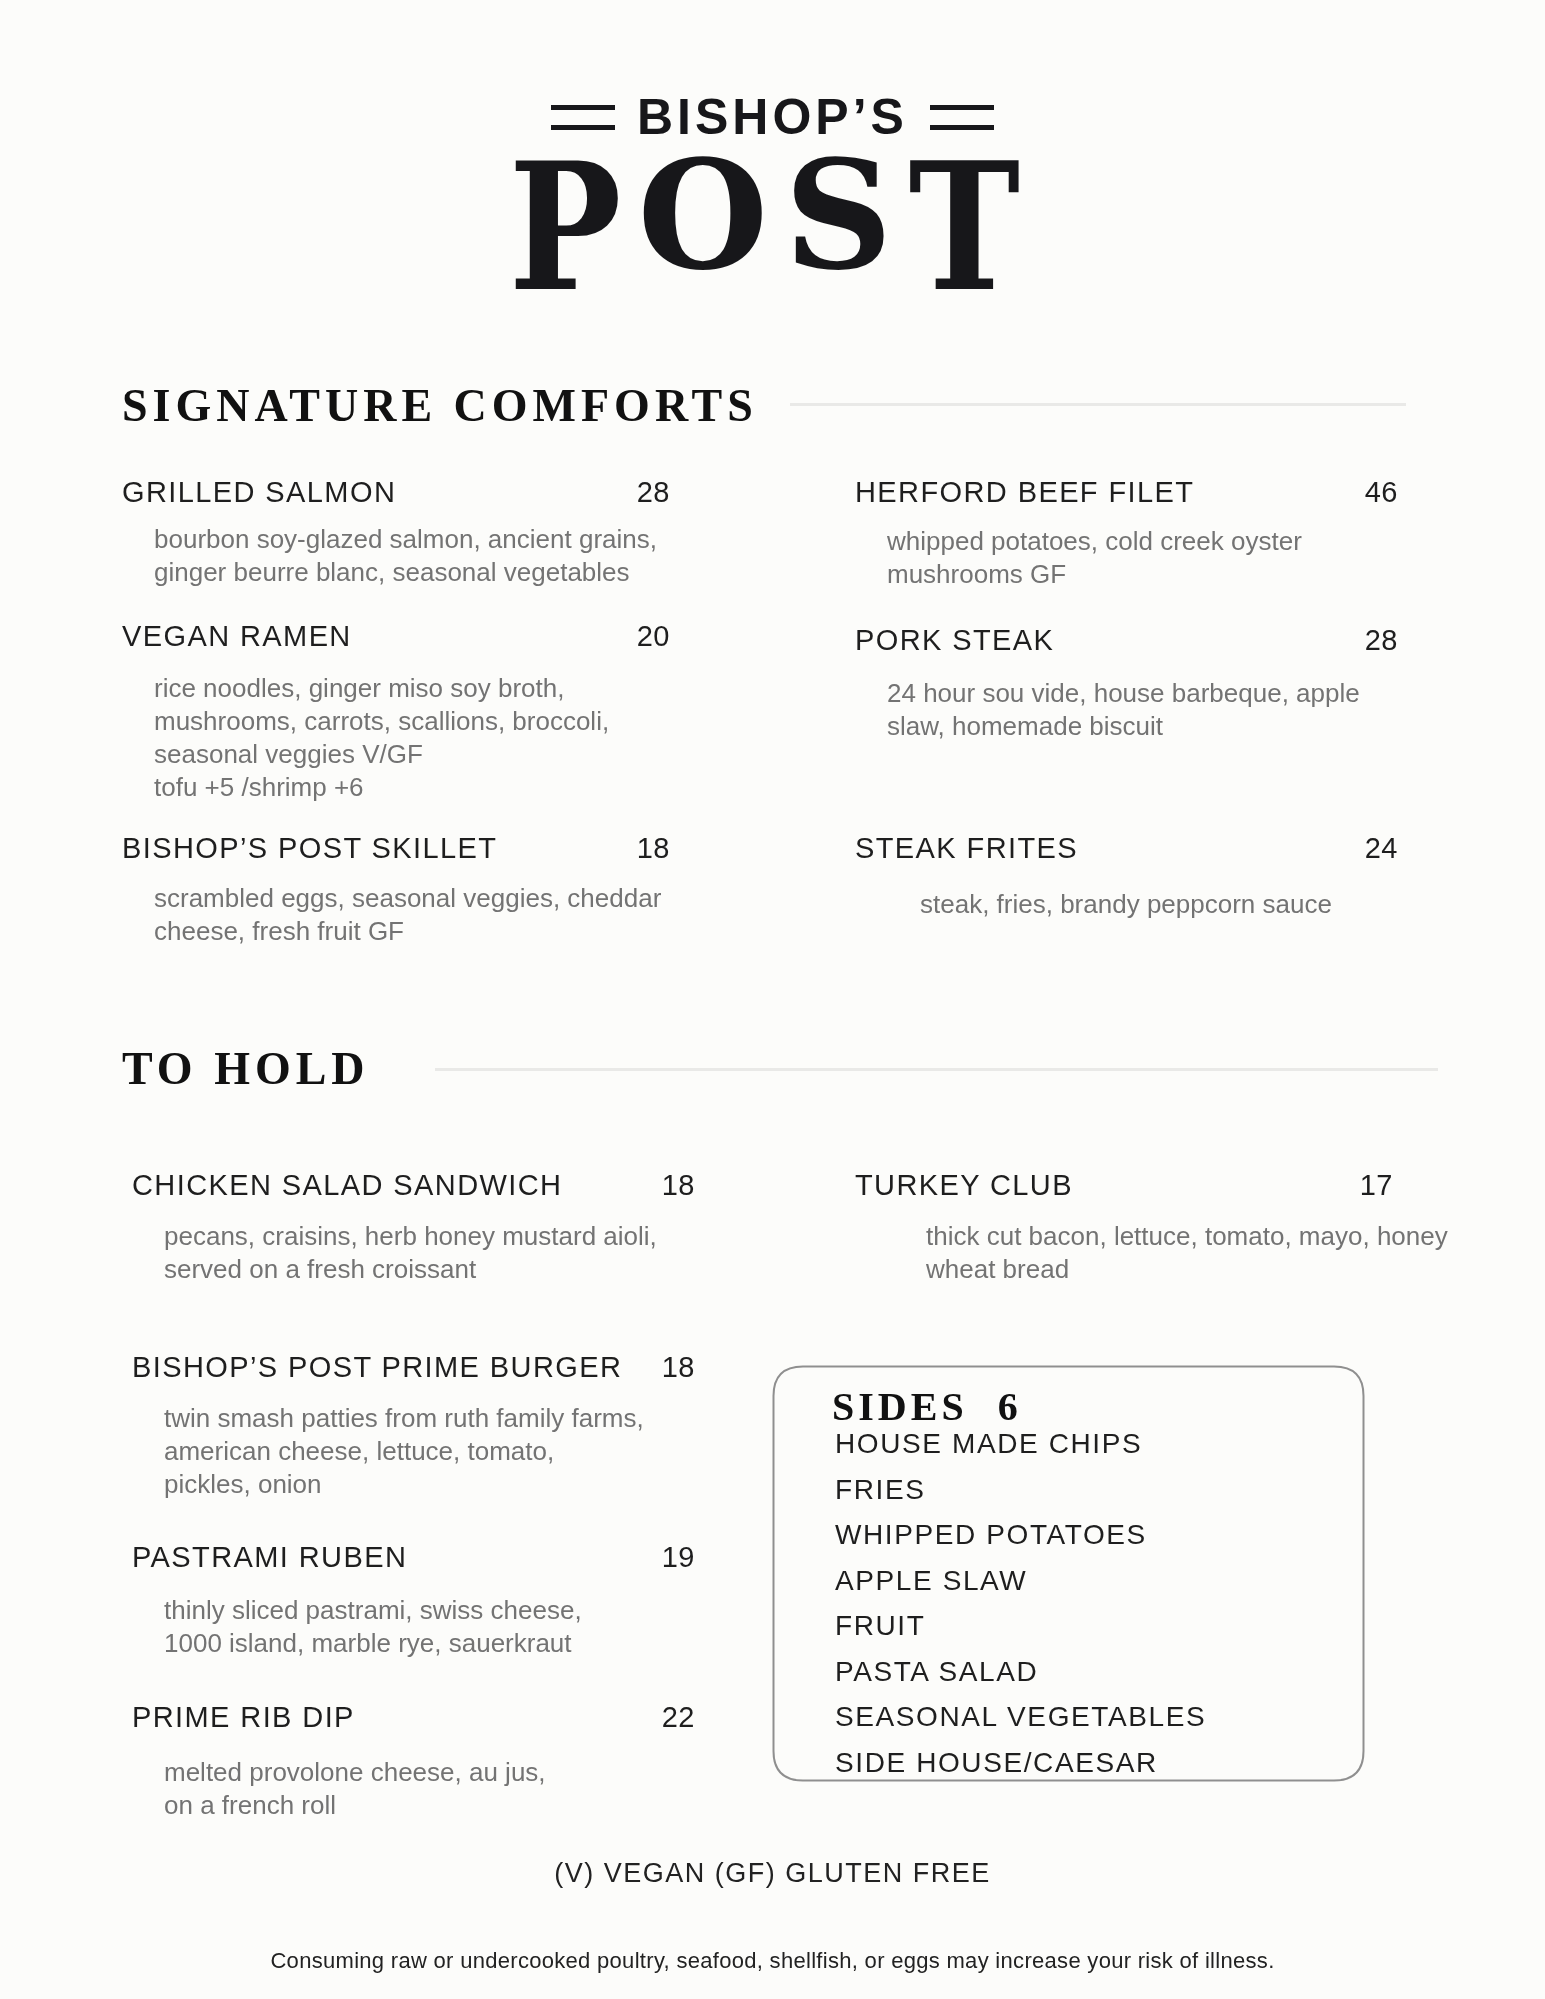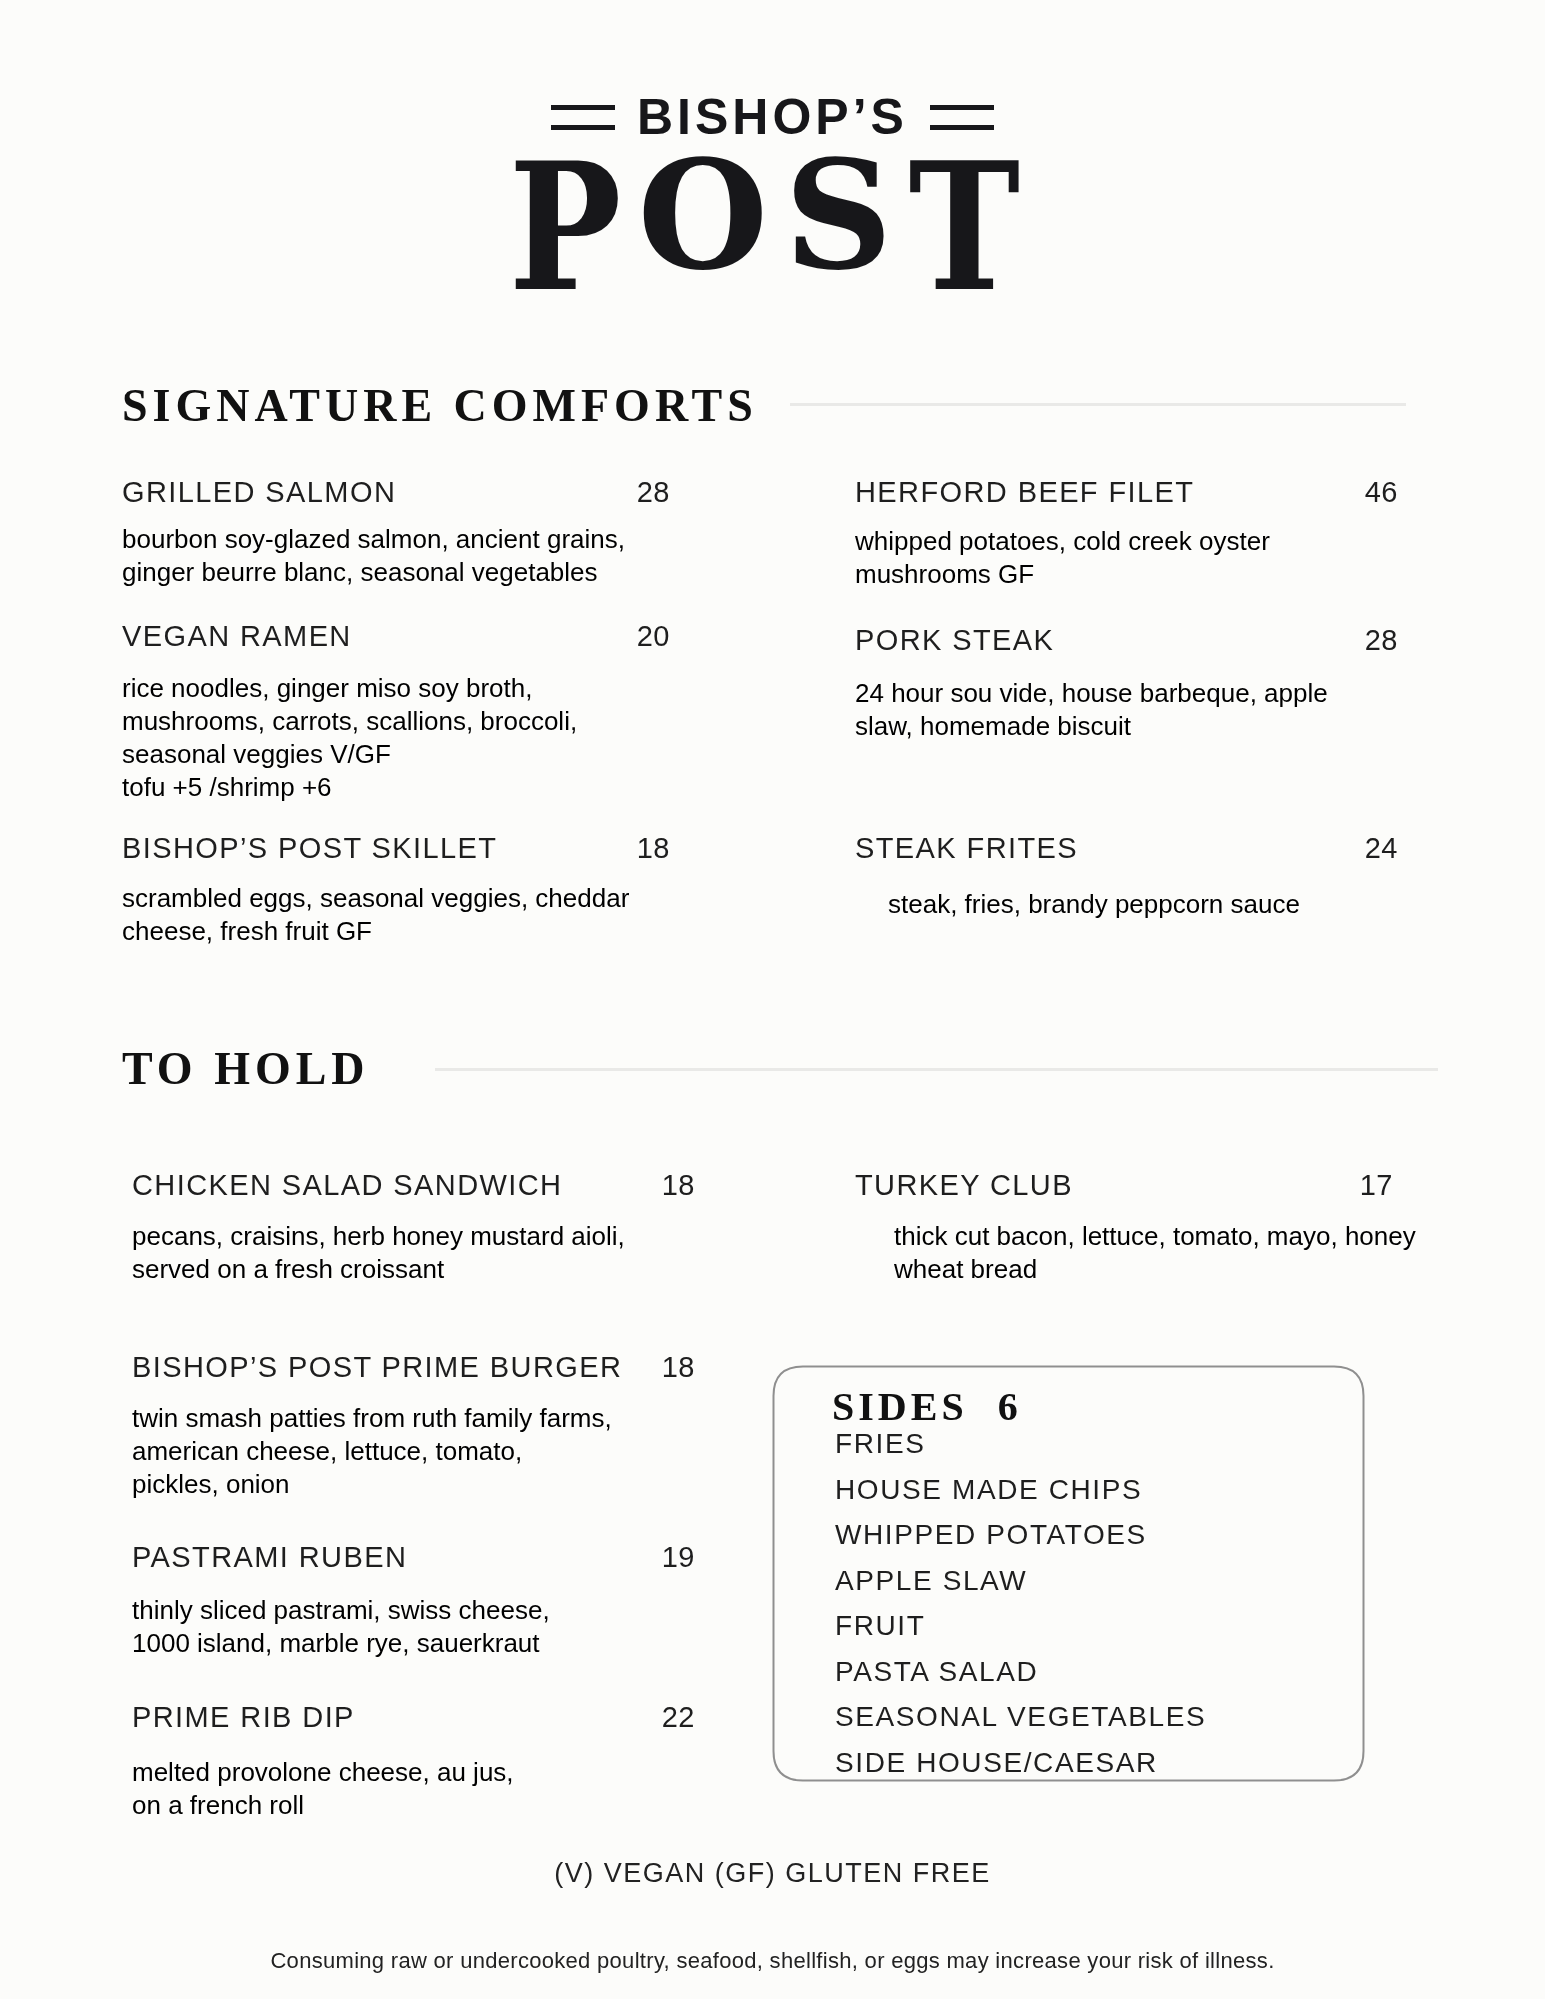--- a/index.html
+++ b/index.html
@@ -19,21 +19,21 @@
   
   .shead{position:absolute;font-family:"Liberation Serif",serif;font-weight:700;
          font-size:46px;line-height:1;letter-spacing:5px;color:#111;white-space:nowrap;}
   .rule{position:absolute;height:3px;background:#e9e9e7;}
 
   
   .nrow{position:absolute;display:flex;justify-content:space-between;align-items:flex-end;
         font-size:29px;line-height:1.1;color:#1e1e1e;}
   .nrow .nm{letter-spacing:1.4px;}
   .nrow .pr{letter-spacing:0.5px;}
-  .desc{position:absolute;font-size:26px;line-height:33px;color:#000000;white-space:pre-line;}
+  .desc{position:absolute;font-size:26px;line-height:33px;color:#737373;white-space:pre-line;margin-left:32px;}
 
   
   .sides-box{position:absolute;left:772px;top:1365px;width:593px;height:417px;}
   .sides-box svg{position:absolute;left:0;top:0;}
   .sides-title{position:absolute;left:60px;top:22px;font-family:"Liberation Serif",serif;
                font-weight:700;font-size:40px;line-height:1;letter-spacing:4px;color:#111;}
   .sides-title .sp{margin-left:30px;letter-spacing:0;}
   .sides-items{position:absolute;left:63px;top:56px;font-size:28px;line-height:45.5px;
                letter-spacing:1.6px;color:#1e1e1e;}
 
@@ -141,22 +141,22 @@
 wheat bread</div>
 
   <div class="sides-box">
     <svg width="593" height="417" viewBox="0 0 593 417">
       <path d="M 31 1.5 H 562 Q 591.5 1.5 591.5 31 V 386 Q 591.5 415.5 562 415.5 H 31 Q 1.5 415.5 1.5 386 V 31 Q 1.5 1.5 31 1.5 Z" fill="none" stroke="#8f8f8f" stroke-width="2"></path>
     </svg>
     <div class="sides-title">
       <span>SIDES</span><span class="sp">6</span>
     </div>
     <div class="sides-items">
+      <div>HOUSE MADE CHIPS</div>
       <div>FRIES</div>
-      <div>HOUSE MADE CHIPS</div>
       <div>WHIPPED POTATOES</div>
       <div>APPLE SLAW</div>
       <div>FRUIT</div>
       <div>PASTA SALAD</div>
       <div>SEASONAL VEGETABLES</div>
       <div>SIDE HOUSE/CAESAR</div>
     </div>
   </div>
 
   <div class="legend">(V) VEGAN  (GF) GLUTEN FREE</div>

